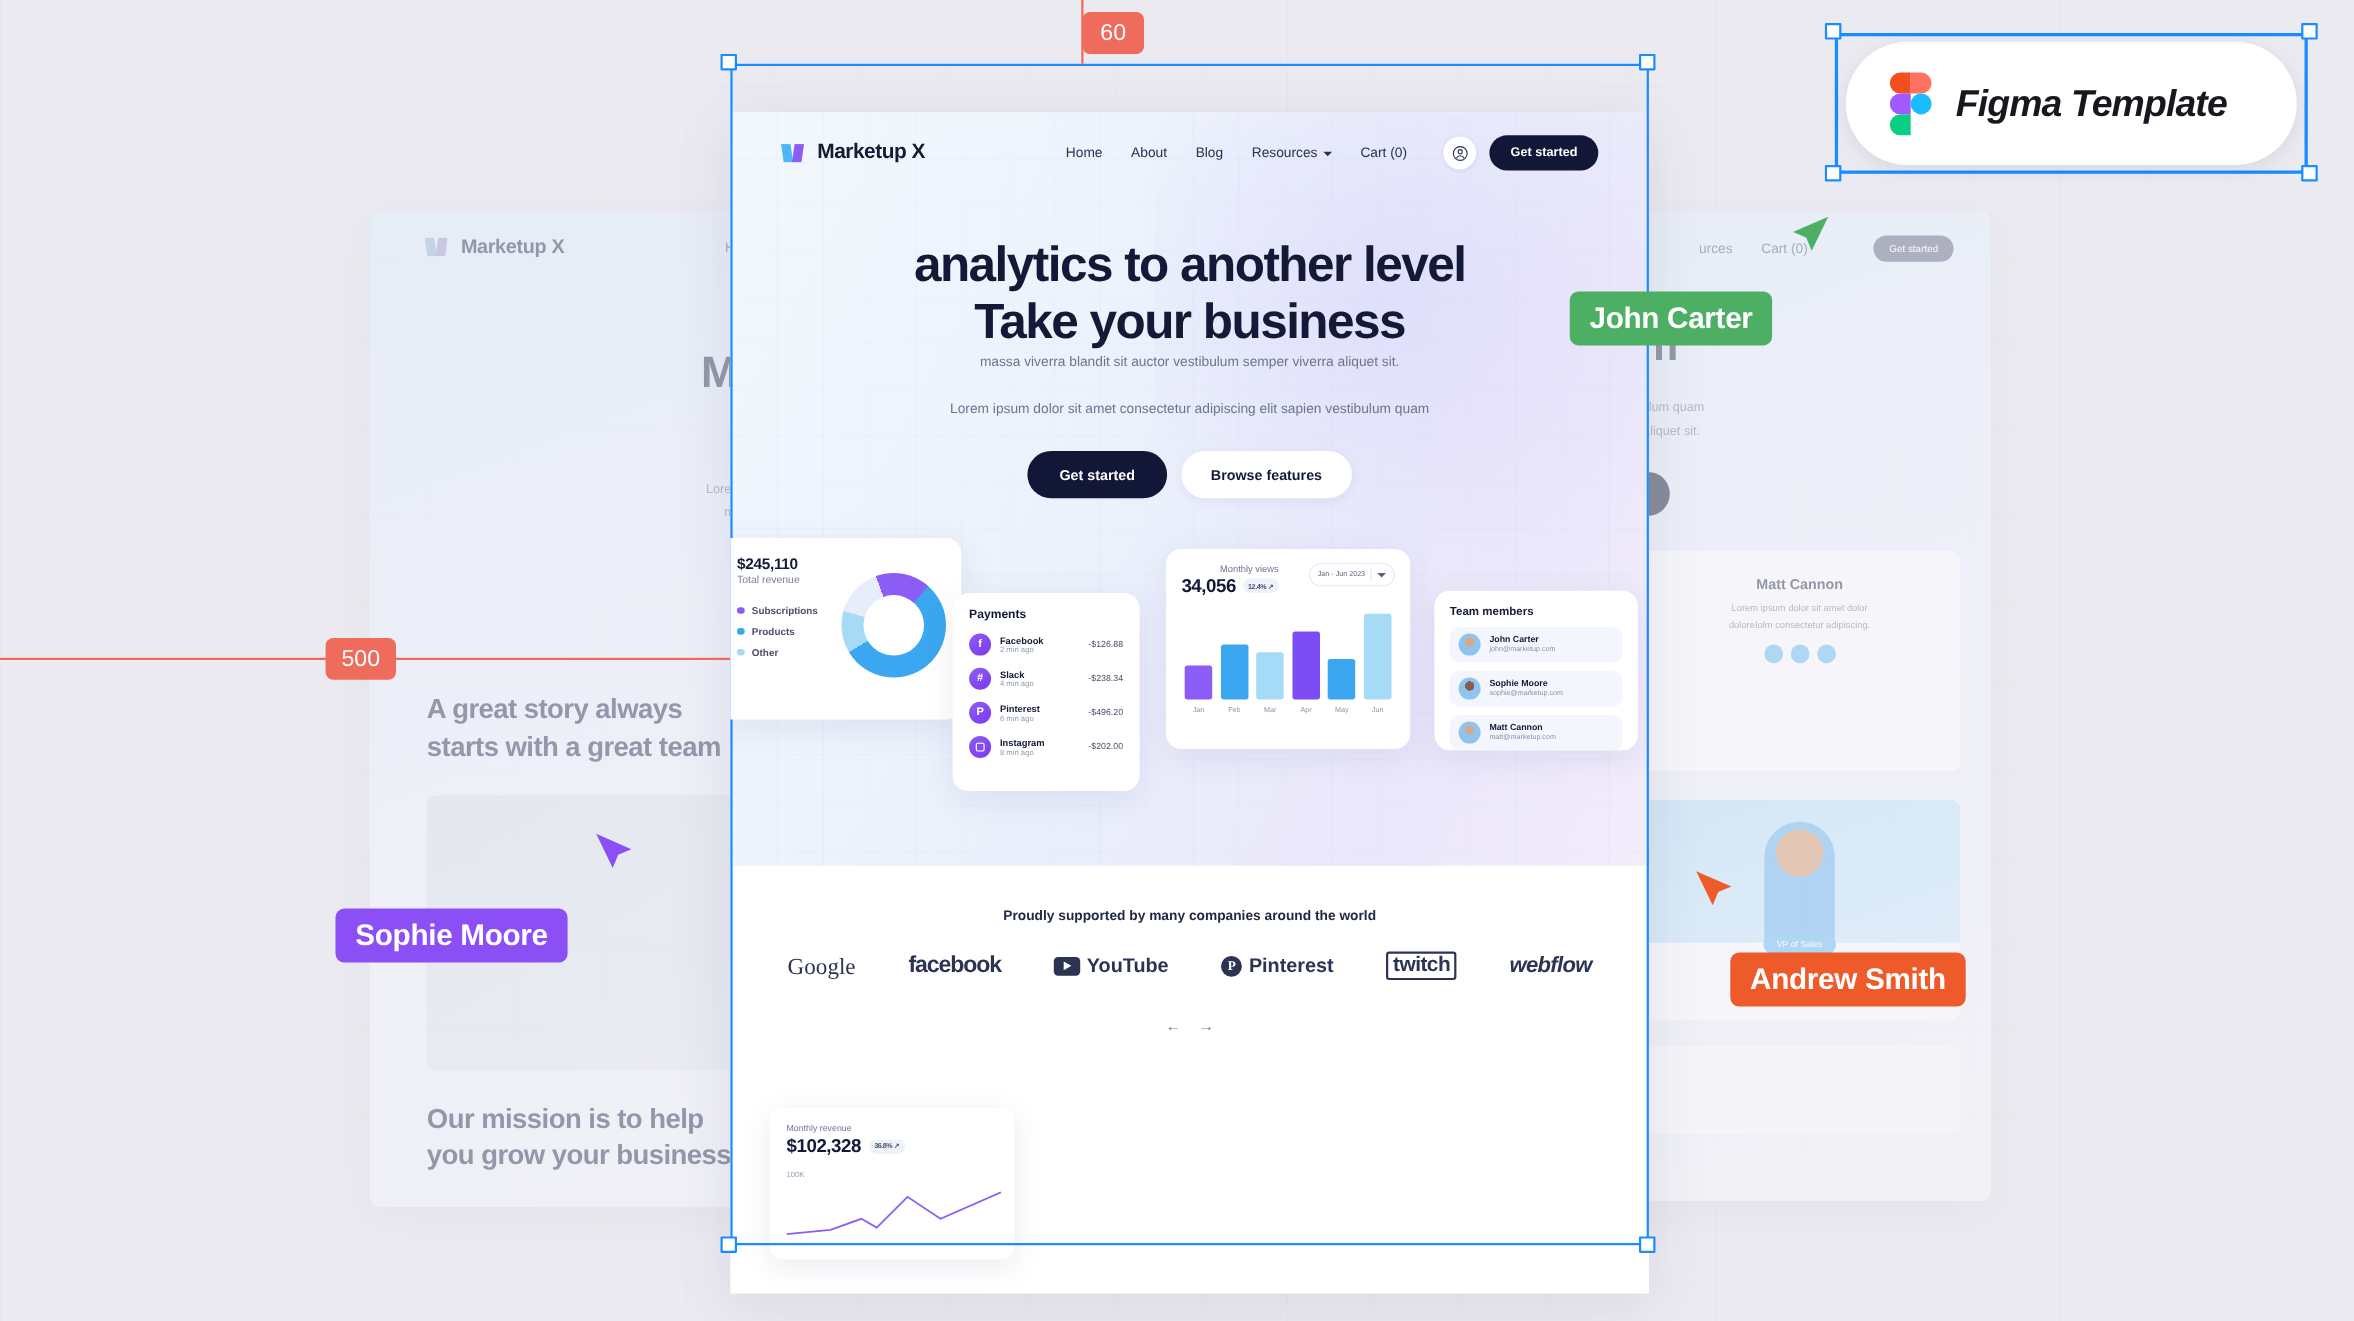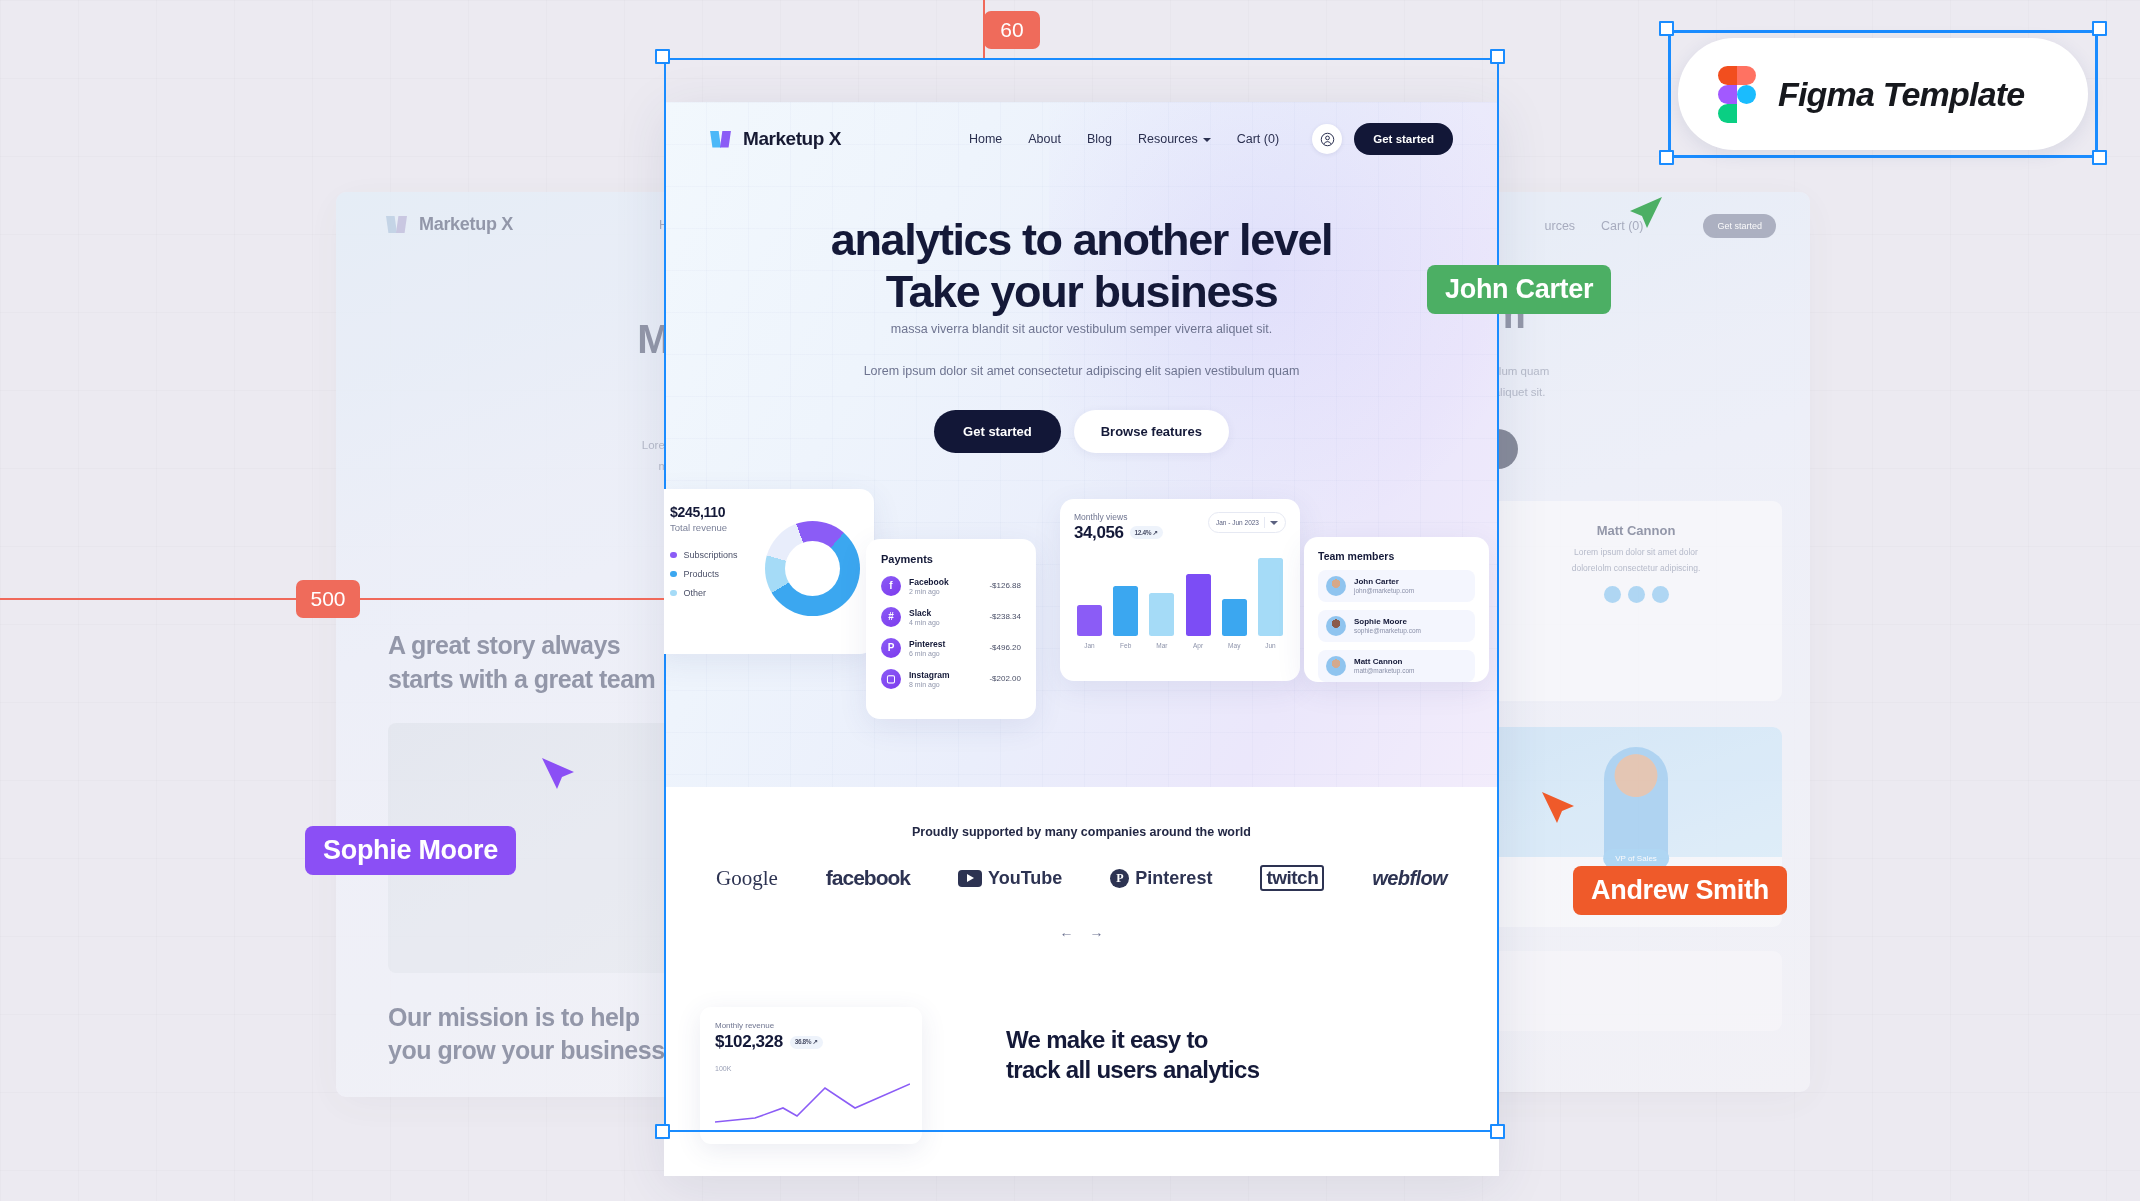--- a/index.html
+++ b/index.html
@@ -113,37 +113,37 @@
   .btn-primary { background:#121737;color:#fff;font-size:13px;font-weight:600;border-radius:26px;padding:14px 29px;}
   .btn-ghost { background:#fff;color:#141938;font-size:13px;font-weight:600;border-radius:26px;padding:14px 27px;box-shadow:0 2px 10px rgba(50,60,110,0.07);}
 
   
   .cards { position:relative; z-index:4; margin-top:36px; height:280px;}
   .card { position:absolute; background:#fff; border-radius:14px; box-shadow: 0 8px 30px rgba(60,70,130,0.09);}
 
   .card-revenue { left:-10px; top:0; width:220px; height:165px; padding:15px 16px; border-radius:0 14px 14px 0;}
   .rev-amt { font-size:14px; font-weight:700; color:#141938; letter-spacing:-0.3px;}
   .rev-lbl { font-size:9.5px; color:#7b8199; margin-top:2px;}
-  .legend { margin-top:17px; display:flex; flex-direction:column; gap:9px;}
+  .legend { margin-top:17px; display:flex; flex-direction:column; gap:9px;font-weight:bold;}
   .legend div { display:flex; align-items:center; gap:7px; font-size:9px; color:#4b5068;}
   .dot { width:6.5px;height:6.5px;border-radius:50%;}
   .donut { position:absolute; right:14px; top:32px; width:95px; height:95px; border-radius:50%;}
   .donut::after { content:''; position:absolute; inset:20px; background:#fff; border-radius:50%;}
 
   .card-payments { left:202px; top:50px; width:170px; height:180px; padding:14px 15px;}
   .pay-title { font-size:11px; font-weight:700; color:#141938;}
   .pay-row { display:flex; align-items:center; margin-top:11px;}
   .pay-ico { width:20px;height:20px;border-radius:50%;background:linear-gradient(145deg,#8b5cf6,#7c3aed);
     display:flex;align-items:center;justify-content:center;color:#fff;font-size:10px;font-weight:700;flex:none;}
   .pay-nm { margin-left:8px;}
   .pay-nm b { display:block; font-size:8.5px; color:#141938; font-weight:700;}
   .pay-nm span { display:block; font-size:7px; color:#9096ac; margin-top:1px;}
   .pay-amt { margin-left:auto; font-size:8px; color:#4b5068;}
 
-  .card-views { left:396px; top:10px; width:240px; height:182px; padding:13px 14px;}
+  .card-views { left:396px; top:10px; width:222px; height:182px; padding:13px 14px;text-align:right;}
   .v-top { display:flex; align-items:flex-start;}
   .v-lbl { font-size:8.5px; color:#6f7590;}
   .v-num { font-size:17px; font-weight:700; color:#141938; letter-spacing:-0.4px; margin-top:1px; display:flex; align-items:center; gap:6px;}
   .v-badge { font-size:6.5px; color:#4b5068; background:#eef3fb; border-radius:8px; padding:2.5px 5px; font-weight:600;}
   .v-range { margin-left:auto; display:flex; align-items:center; gap:5px; border:1px solid #e6e9f3; border-radius:13px; padding:4px 7px; font-size:6.5px; color:#5b6180;}
   .v-range .sep { width:1px; height:11px; background:#e6e9f3;}
   .bars { display:flex; align-items:flex-end; justify-content:space-between; height:97px; margin-top:9px; padding:0 3px;}
   .bar-col { width:25px; display:flex; flex-direction:column; align-items:center; height:100%; justify-content:flex-end;}
   .bar { width:25px; border-radius:2.5px;}
   .bar-lbl { font-size:6.5px; color:#8d93aa; margin-top:6px;}
@@ -511,24 +511,20 @@
         <div class="mc-lbl">Monthly revenue</div>
         <div class="mc-num">
           <span>$102,328</span>
           <span class="mc-badge">36.8% ↗</span>
         </div>
         <div class="mc-ax">100K</div>
         <svg width="195" height="48" viewBox="0 0 195 48" style="margin-top:6px;">
           <path d="M0 44 L40 40 L68 30 L82 38 L110 10 L140 30 L195 6" fill="none" stroke="#8b5cf6" stroke-width="1.6"></path>
         </svg>
       </div>
-      <div class="bottom-h">
-        <div>We make it easy to</div>
-        <div>track all users analytics</div>
-      </div>
     </div>
   </div>
 
   <div class="sel-border"></div>
   <div class="handle" style="left:655px;top:49px;"></div>
   <div class="handle" style="left:1490px;top:49px;"></div>
   <div class="handle" style="left:655px;top:1124px;"></div>
   <div class="handle" style="left:1490px;top:1124px;"></div>
 
   <div class="meas-line-v" style="left:983px;top:0;width:2px;height:58px;"></div>

